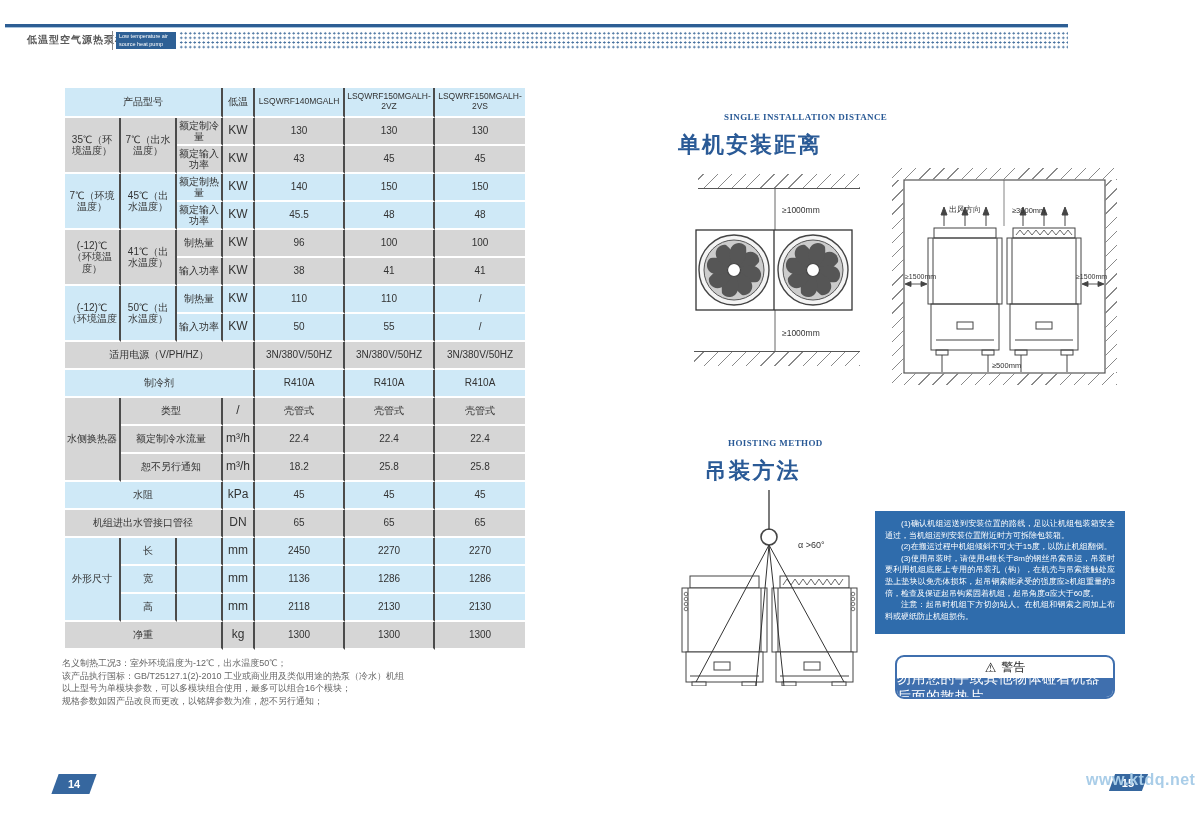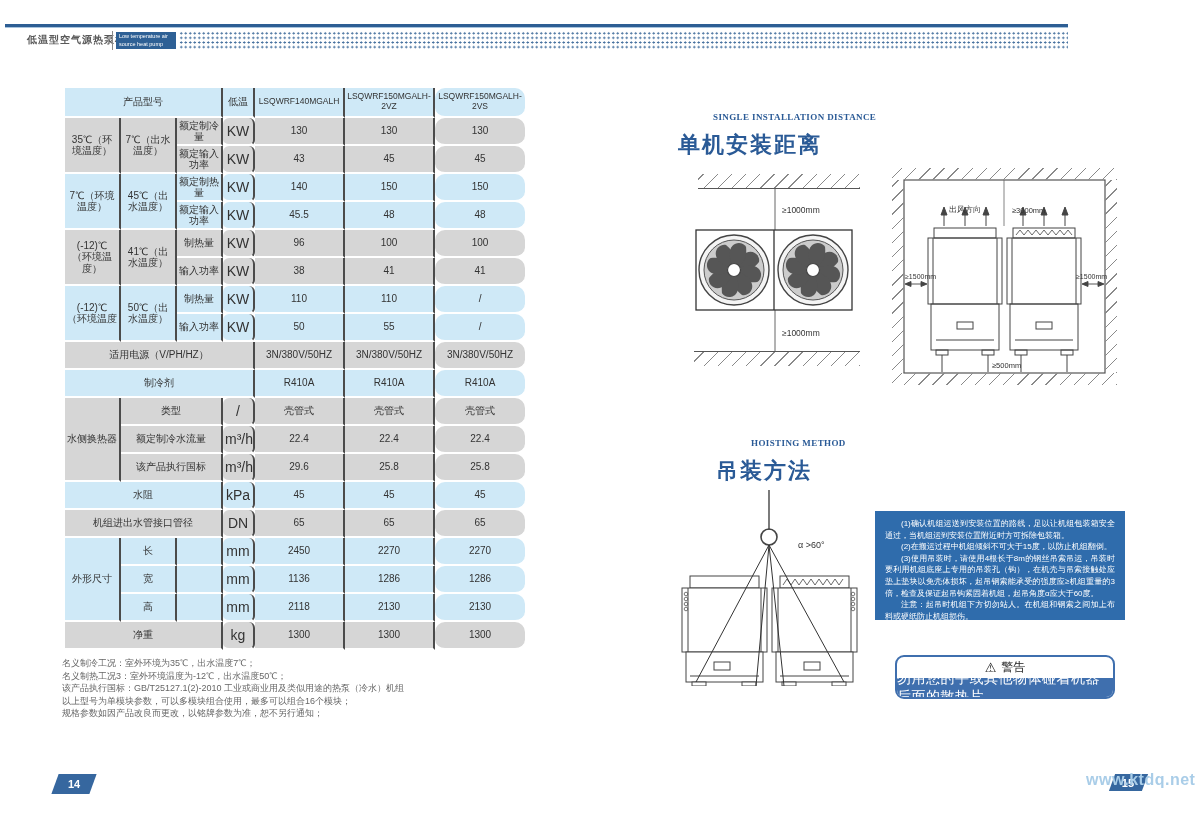--- a/index.html
+++ b/index.html
@@ -13,45 +13,45 @@
   .hdr-badge{position:absolute;left:116px;top:32px;width:60px;height:17px;background:#2e6095;color:#fff;
              font-size:5.5px;line-height:7.5px;padding:1px 3px;box-sizing:border-box;text-align:left;}
   .hdr-dots{position:absolute;left:179px;top:31px;width:889px;height:19px;
             background-image:radial-gradient(circle,#46719f 0.9px,rgba(70,113,159,0) 1px);
             background-size:4.5px 4.6px;}
 
   
   table.spec{position:absolute;left:65px;top:88px;border-collapse:separate;border-spacing:0;table-layout:fixed;width:460px;}
   table.spec td{border-right:2px solid #4b4b4b;border-bottom:2px solid #ffffff;text-align:center;vertical-align:middle;
                 font-size:10px;padding:1px 2px;box-sizing:border-box;line-height:1.15;}
-  table.spec td:last-child{border-right:none;border-radius:10px;}
+  table.spec td:last-child{border-right:none;}
   table.spec tr{height:28px;}
   table.spec tr.hd{height:30px;}
   table.spec tr.blue td{background:#cfe9f7;}
   table.spec tr.gray td{background:#d6d6d6;}
   table.spec td.model{font-size:8.5px;letter-spacing:0;}
-  table.spec td.unit{font-size:14px;border-radius:6px;}
+  table.spec td.unit{font-size:12px;}
 
   
   .notes{position:absolute;left:62px;top:657px;font-size:9px;line-height:12.6px;color:#666;}
 
   
   .sec{position:absolute;color:#2a5a96;}
-  .sec .en{font-family:"Liberation Serif",serif;font-weight:bold;font-size:9px;letter-spacing:0.4px;margin-left:12px;padding-left:23px;}
+  .sec .en{font-family:"Liberation Serif",serif;font-weight:bold;font-size:9px;letter-spacing:0.4px;margin-left:23px;padding-left:23px;}
   .sec .cn{font-family:"Liberation Serif",serif;font-weight:bold;font-size:22px;letter-spacing:2px;margin-top:8px;}
 
   
   .diag{position:absolute;}
   .hatch{position:absolute;background:repeating-linear-gradient(315deg,#8a8a8a 0 1px,rgba(0,0,0,0) 1px 10px);}
   .wall-b{border-bottom:1.3px solid #555;}
   .wall-t{border-top:1.3px solid #555;}
   svg text{font-family:"Liberation Sans",sans-serif;fill:#333;}
 
   
-  .infobox{position:absolute;left:875px;top:511px;width:250px;height:109px;background:#2f6cac;color:#ffffff;
+  .infobox{position:absolute;left:875px;top:511px;width:250px;height:123px;background:#2f6cac;color:#ffffff;
            padding:7px 10px;box-sizing:border-box;overflow:hidden;}
   .infobox p{margin:0;font-size:8px;line-height:11.6px;text-indent:2em;text-align:justify;}
 
   
   .warnbox{position:absolute;left:895px;top:655px;width:220px;height:44px;border:2px solid #3f6fae;border-radius:9px;
            overflow:hidden;background:#fff;box-sizing:border-box;}
   .warn-top{height:21px;display:flex;align-items:center;justify-content:center;gap:5px;font-size:12px;color:#222;}
   .warn-top .tri{font-size:13px;line-height:13px;color:#111;}
   .warn-bar{height:19px;background:#3f6fae;color:#fff;display:flex;align-items:center;justify-content:center;
             font-size:14px;letter-spacing:0.5px;}
@@ -179,23 +179,23 @@
       <td>壳管式</td>
     </tr>
     <tr class="gray">
       <td colspan="2">额定制冷水流量</td>
       <td class="unit">m³/h</td>
       <td>22.4</td>
       <td>22.4</td>
       <td>22.4</td>
     </tr>
     <tr class="gray">
-      <td colspan="2">该产品执行国标</td>
+      <td colspan="2">恕不另行通知</td>
       <td class="unit">m³/h</td>
-      <td>29.6</td>
+      <td>18.2</td>
       <td>25.8</td>
       <td>25.8</td>
     </tr>
     <tr class="blue">
       <td colspan="3">水阻</td>
       <td class="unit">kPa</td>
       <td>45</td>
       <td>45</td>
       <td>45</td>
     </tr>
@@ -235,21 +235,20 @@
       <td colspan="3">净重</td>
       <td class="unit">kg</td>
       <td>1300</td>
       <td>1300</td>
       <td>1300</td>
     </tr>
   </tbody>
     </table>
 
   <div class="notes">
-    <div>名义制冷工况：室外环境为35℃，出水温度7℃；</div>
     <div>名义制热工况3：室外环境温度为-12℃，出水温度50℃；</div>
     <div>该产品执行国标：GB/T25127.1(2)-2010 工业或商业用及类似用途的热泵（冷水）机组</div>
     <div>以上型号为单模块参数，可以多模块组合使用，最多可以组合16个模块；</div>
     <div>规格参数如因产品改良而更改，以铭牌参数为准，恕不另行通知；</div>
   </div>
 
   <div class="sec" style="left:678px;top:112px;">
     <div class="en">SINGLE INSTALLATION DISTANCE</div>
     <div class="cn">单机安装距离</div>
   </div>
@@ -356,21 +355,21 @@
           <polygon points="206,113.5 206,118.5 212,116"></polygon>
       </g>
       <text x="57" y="44" font-size="8">出风方向</text>
       <text x="120" y="45" font-size="7.5">≥3000mm</text>
       <text x="13" y="111" font-size="7">≥1500mm</text>
       <text x="184" y="111" font-size="7">≥1500mm</text>
       <text x="100" y="200" font-size="7.5">≥500mm</text>
     </svg>
   </div>
 
-  <div class="sec" style="left:716px;top:438px;">
+  <div class="sec" style="left:682px;top:438px;text-align:center;">
     <div class="en">HOISTING METHOD</div>
     <div class="cn">吊装方法</div>
   </div>
 
   <div class="diag" style="left:652px;top:490px;width:230px;height:196px;">
     <svg width="230" height="196">
       <line x1="117" y1="0" x2="117" y2="40" stroke="#444" stroke-width="1.4"></line>
       <circle cx="117" cy="47" r="8" fill="none" stroke="#444" stroke-width="1.6"></circle>
 
       <g stroke="#444" stroke-width="1" fill="#fff">

